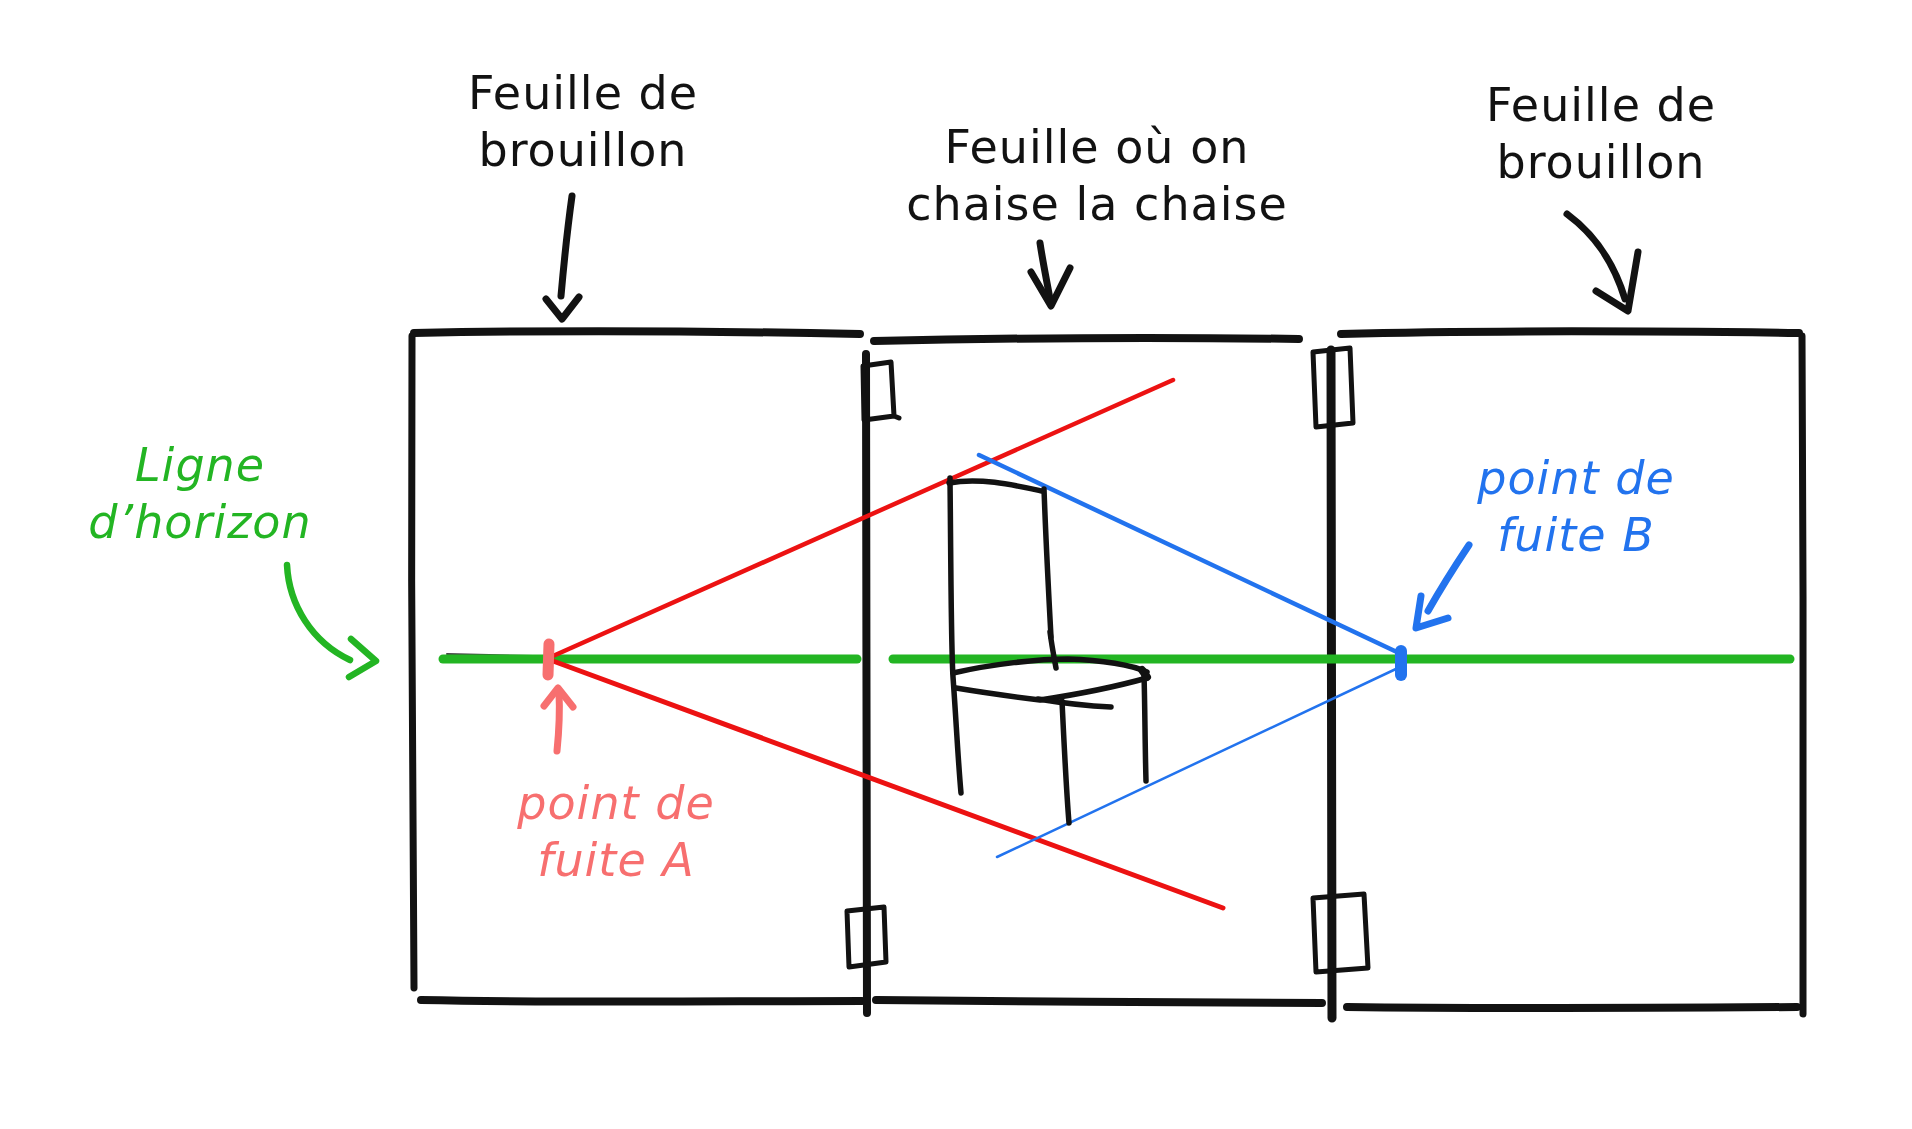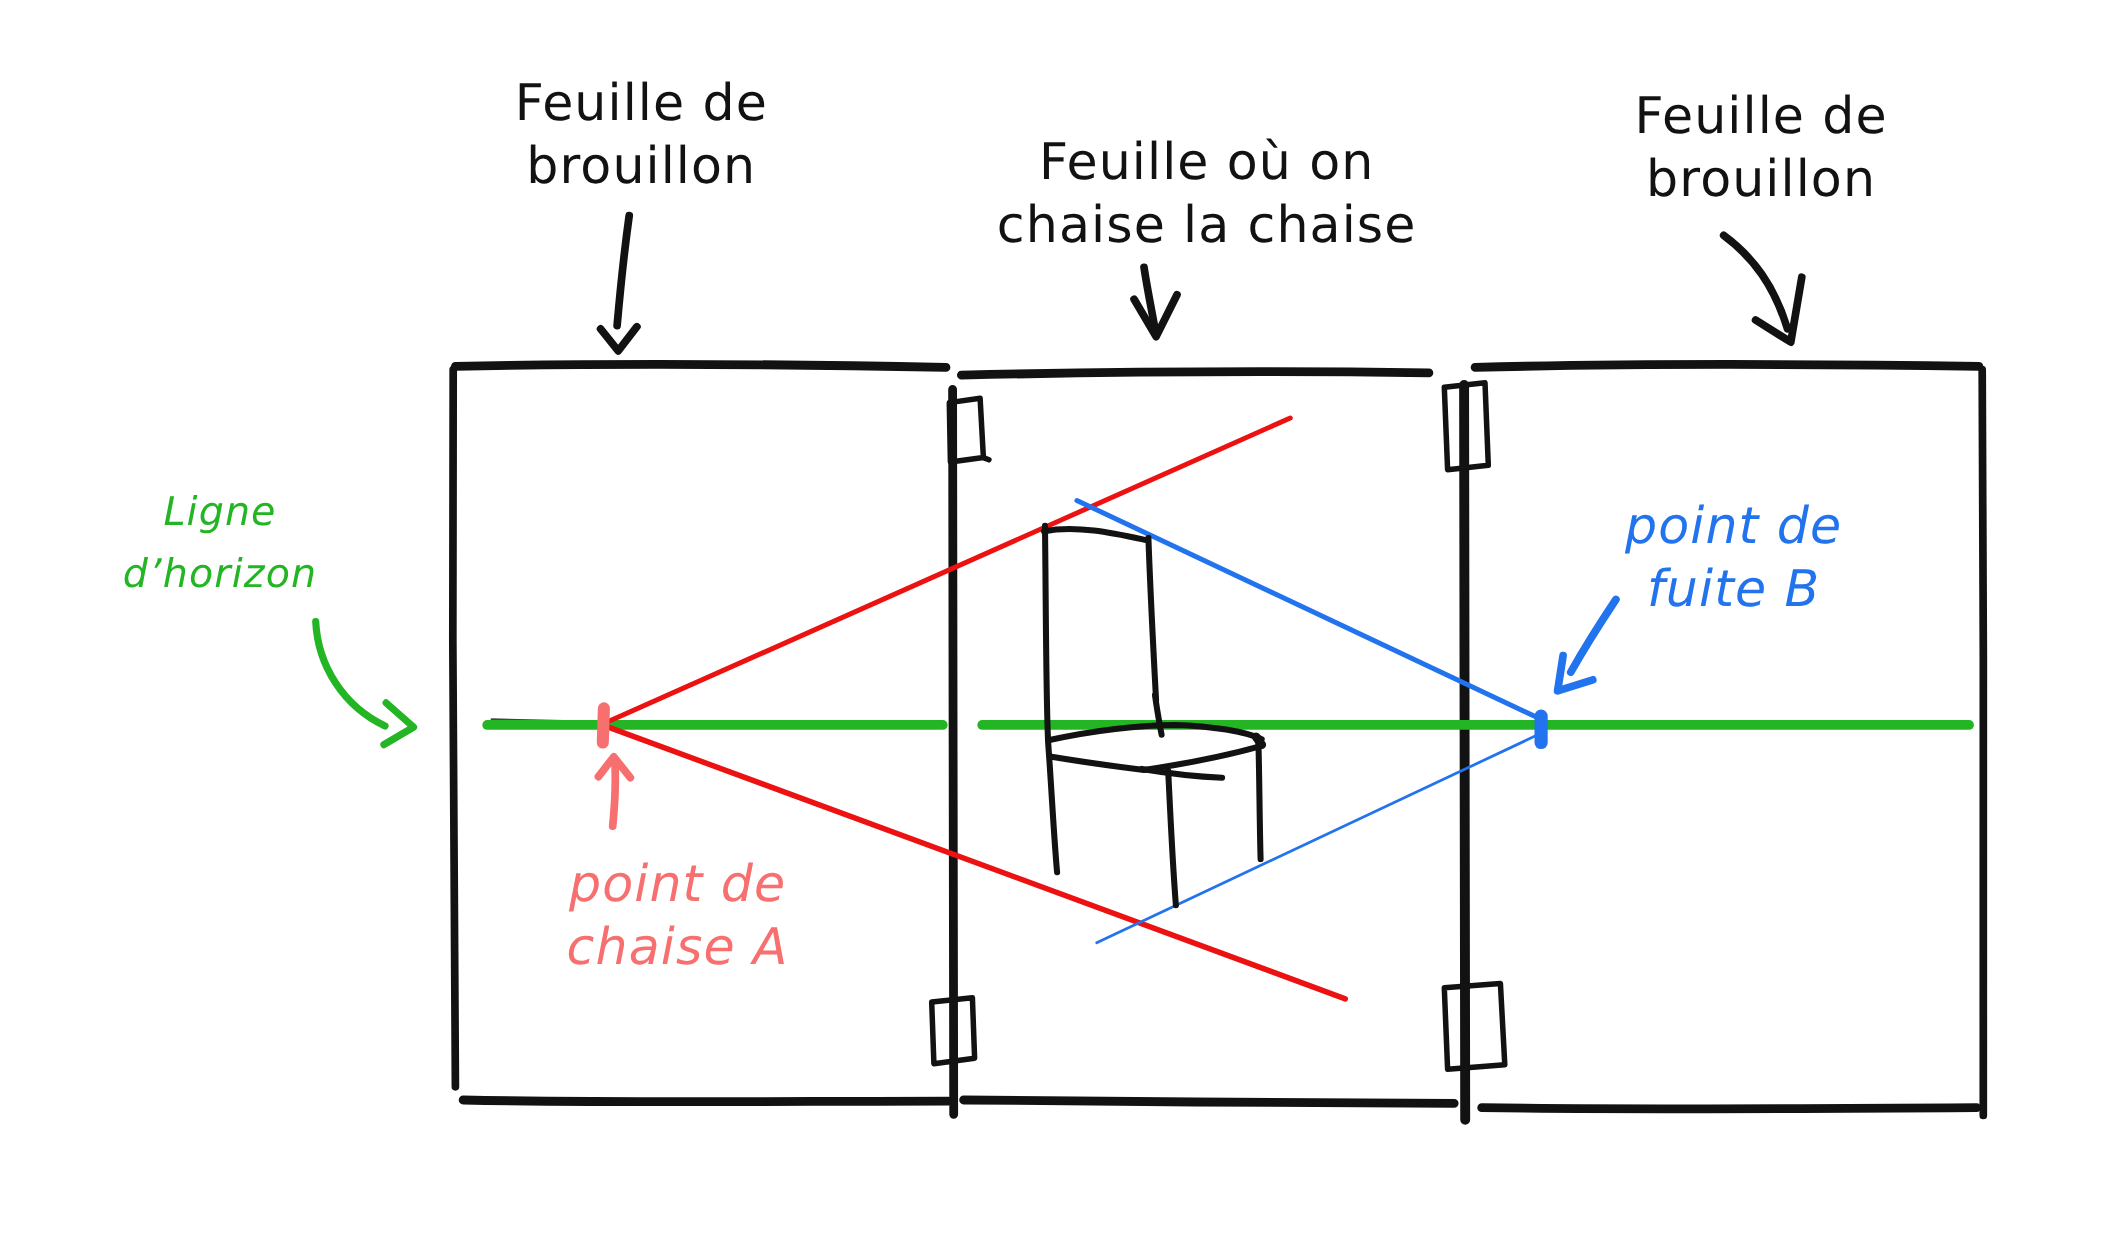--- a/index.html
+++ b/index.html
@@ -17,21 +17,21 @@
     font-family:"DejaVu Sans","Liberation Sans",sans-serif;
   }
   .stage{position:absolute;inset:0;border-radius:26px;}
   svg.drawing{position:absolute;left:0;top:0;}
   .label{
     position:absolute;text-align:center;line-height:57px;
     white-space:nowrap;user-select:none;
   }
   .label .ln{display:block;}
   .ink-label{color:var(--ink-black);font-size:46px;letter-spacing:1px;}
-  .green-label{color:var(--horizon-green);font-size:36px;font-style:italic;letter-spacing:1px;text-align:center;}
+  .green-label{color:var(--horizon-green);font-size:46px;font-style:italic;letter-spacing:1px;text-align:center;}
   .salmon-label{color:var(--vp-a-salmon);font-size:46px;font-style:italic;letter-spacing:1px;}
   .blue-label{color:var(--vanishing-blue);font-size:46px;font-style:italic;letter-spacing:1px;}
 </style>
 </head>
 <body>
 
 <div class="stage">
 
   <svg class="drawing" width="1912" height="1129" viewBox="0 0 1912 1129">
 
@@ -132,21 +132,21 @@
     <span class="ln">brouillon</span>
   </div>
 
   <div class="label green-label" style="left:50px;top:437px;width:300px;">
     <span class="ln">Ligne</span>
     <span class="ln">d’horizon</span>
   </div>
 
   <div class="label salmon-label" style="left:466px;top:775px;width:300px;">
     <span class="ln">point de</span>
-    <span class="ln">chaise A</span>
+    <span class="ln">fuite A</span>
   </div>
 
   <div class="label blue-label" style="left:1426px;top:450px;width:300px;">
     <span class="ln">point de</span>
     <span class="ln">fuite B</span>
   </div>
 
 </div>
 
 </body></html>

